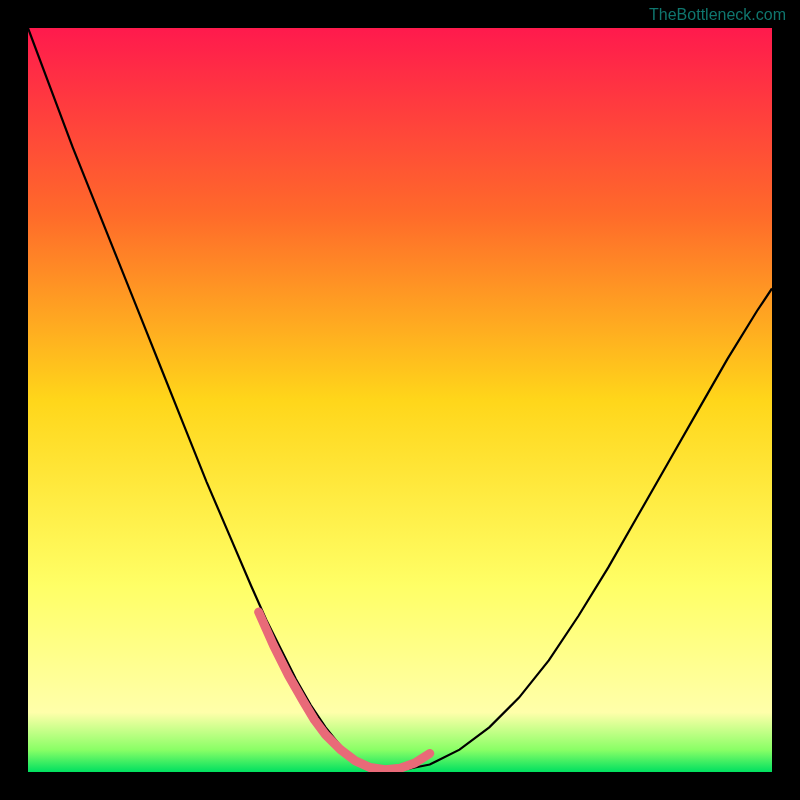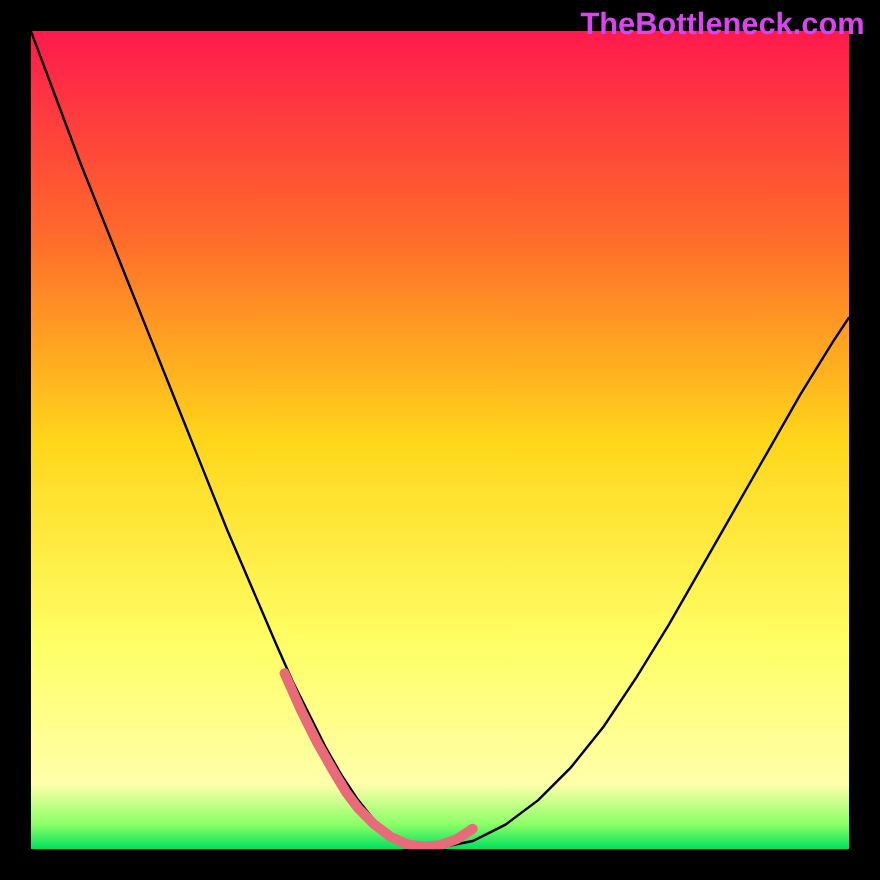--- a/index.html
+++ b/index.html
@@ -8,23 +8,23 @@
     width: 800px;
     height: 800px;
     background: #000;
     position: relative;
     font-family: Arial, sans-serif;
   }
   .watermark {
     position: absolute;
     top: 6px;
     right: 14px;
-    color: #d946ef;
-    font-size: 28px;
-    font-weight: 700;
+    color: #0f766e;
+    font-size: 16px;
+    font-weight: 400;
     z-index: 10;
   }
   .plot-container {
     position: absolute;
     left: 28px;
     top: 28px;
     width: 744px;
     height: 744px;
   }
   svg {

